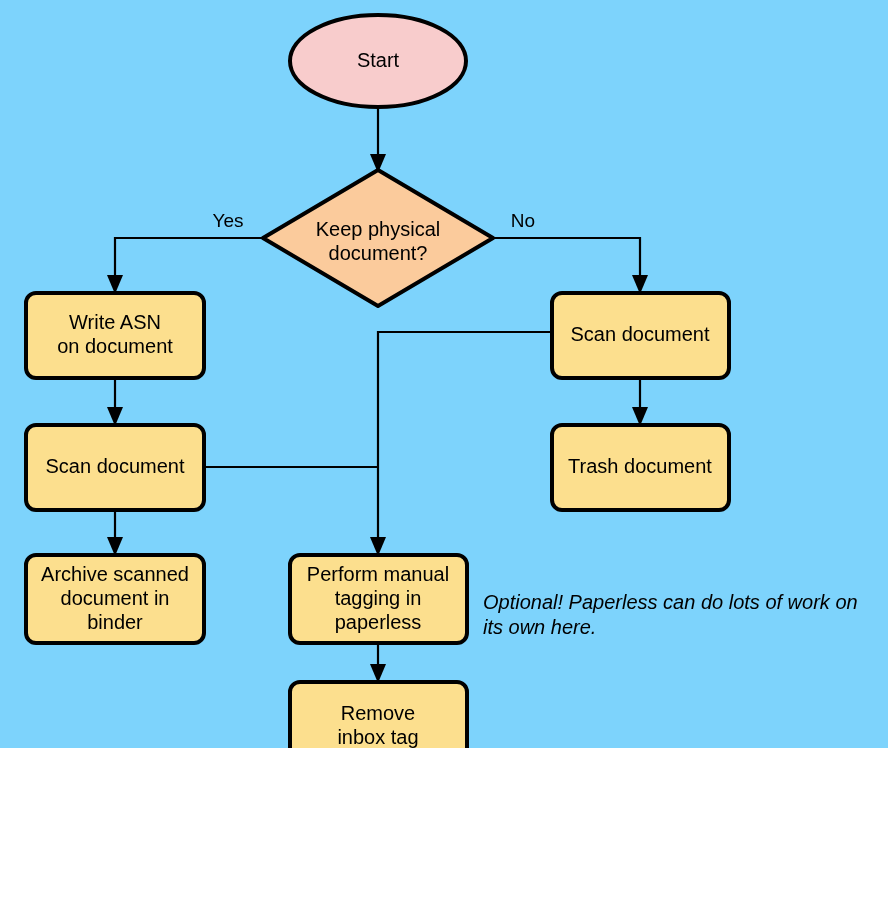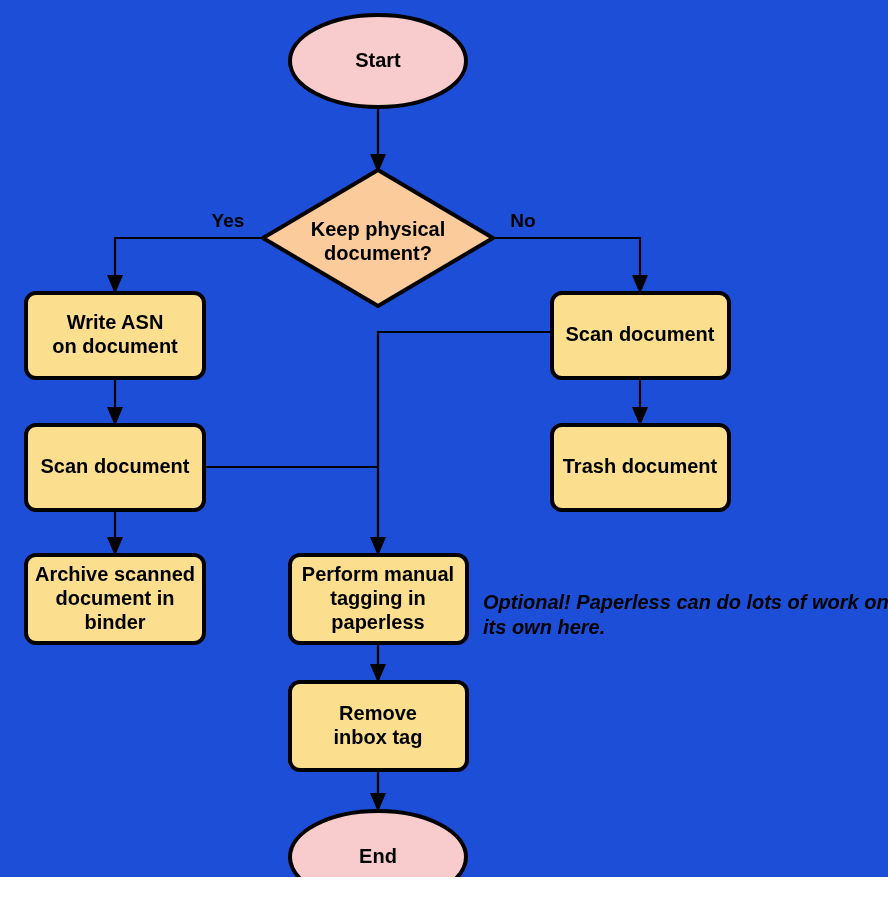--- a/index.html
+++ b/index.html
@@ -8,24 +8,23 @@
     padding: 0;
     background: #ffffff;
   }
   body {
     font-family: "Liberation Sans", sans-serif;
     -webkit-font-smoothing: antialiased;
   }
   #flow-root {
     position: relative;
     width: 888px;
-    height: 877px;
+    height: 748px;
     overflow: hidden;
-    background: #1d4ed8;
-    font-weight: bold;
+    background: #7dd3fc;
   }
   #flow-svg {
     position: absolute;
     left: 0;
     top: 0;
     width: 888px;
     height: 907px;
     display: block;
   }
   .node-shape {

